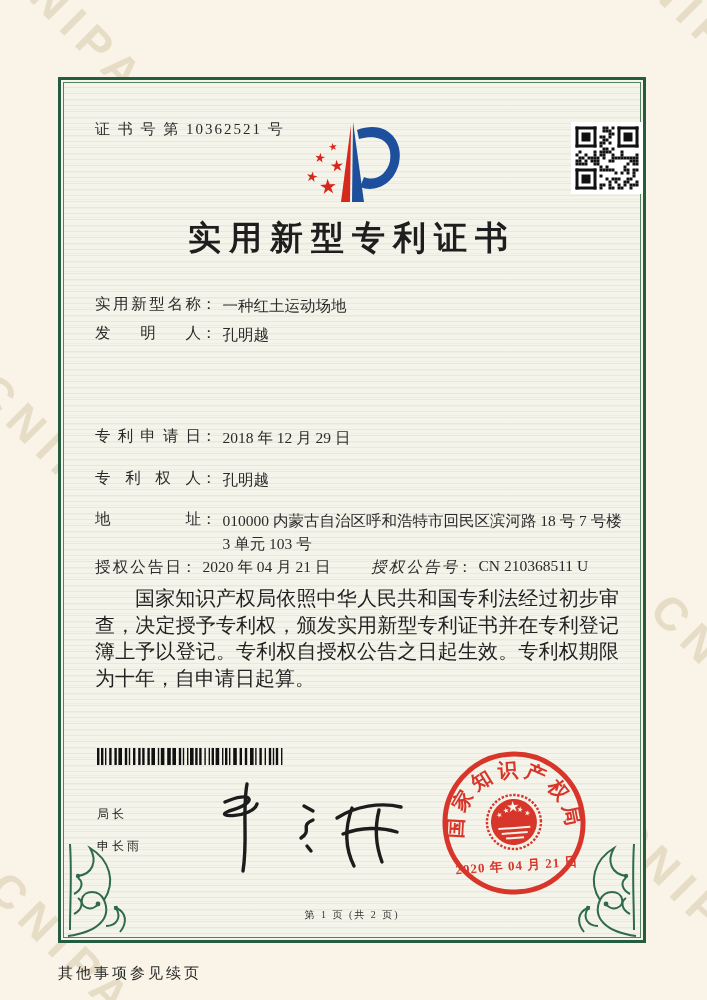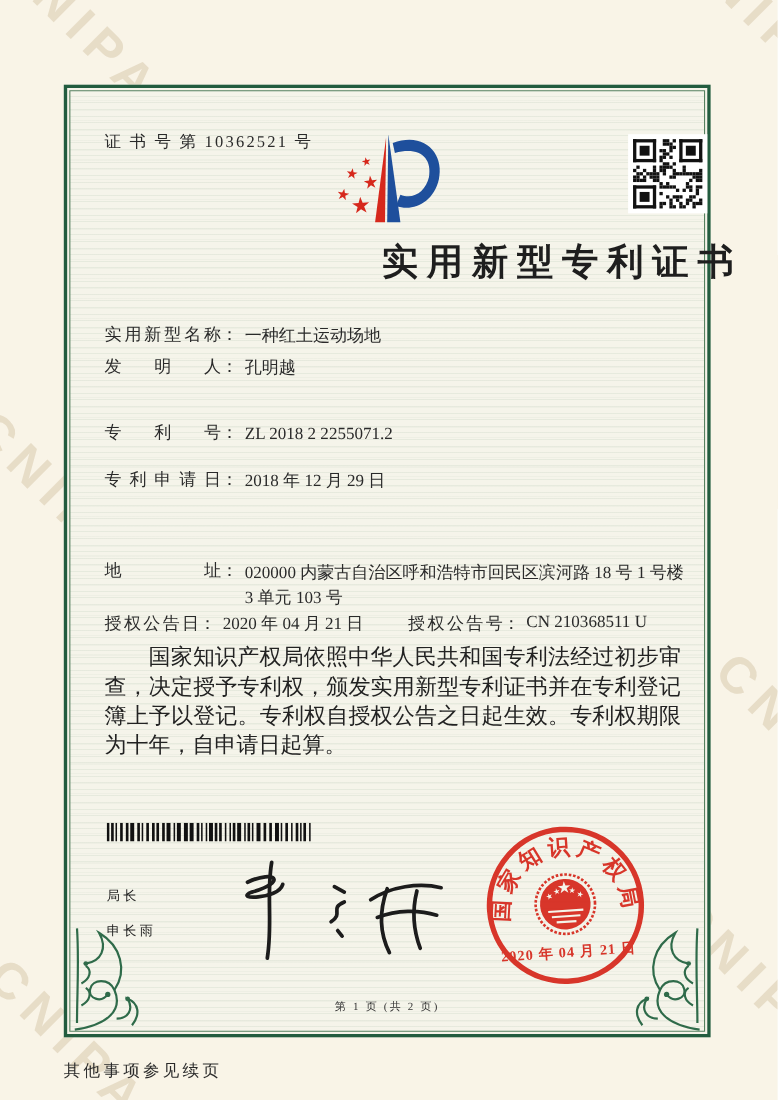--- a/index.html
+++ b/index.html
@@ -21,29 +21,29 @@
     box-shadow: inset 0 0 0 2px #f6f3e9, inset 0 0 0 3px #55815f;
     background-color:#f5f4ea;
     background-image:
       repeating-linear-gradient(0deg, rgba(147,175,150,0.15) 0 1px, rgba(0,0,0,0) 1px 6px),
       repeating-linear-gradient(0deg, rgba(0,0,0,0) 0 2px, rgba(147,175,150,0.07) 2px 3px, rgba(0,0,0,0) 3px 9px);
   }
   .cert-no{position:absolute; left:34px; top:40px; font-size:15px; letter-spacing:2px;}
   .logo{position:absolute; left:234px; top:28px;}
   .qr{position:absolute; left:510px; top:42px; background:#fff; padding:3px;}
   .doc-title{
-    position:absolute; left:0; top:136px; width:100%; text-align:right;
-    font-size:33px; font-weight:700; letter-spacing:8px; color:#1e1e1e;margin-left:32px;
+    position:absolute; left:0; top:136px; width:100%; text-align:center;
+    font-size:33px; font-weight:700; letter-spacing:8px; color:#1e1e1e;
   }
   .frow{position:absolute; left:34px; font-size:15.5px; white-space:nowrap;}
   .flabel{display:inline-block; width:106px; text-align:justify; text-align-last:justify; vertical-align:top;}
   .fcolon{display:inline-block; vertical-align:top; margin-right:6px;}
   .fval{display:inline-block; width:410px; vertical-align:top; white-space:normal; line-height:23px;}
   .grant2{position:absolute; left:276px; top:0; white-space:nowrap;}
-  .grant2 .flabel{width:86px;}
+  .grant2 .flabel{width:86px;font-style:italic;}
   .bodytext{
     position:absolute; left:34px; top:505px; width:524px;
     font-size:20px; line-height:26.5px; text-align:justify; color:#222;
   }
   .bodytext p{margin:0; text-indent:2em;}
   .barcode{position:absolute; left:36px; top:668px;}
   .signer{position:absolute; left:36px; font-size:12px; letter-spacing:3px; color:#1c1c1c;}
   .sig-svg{position:absolute; left:148px; top:698px;}
   .seal{position:absolute; left:378px; top:668px; opacity:0.93;}
   .page-info{
@@ -224,28 +224,28 @@
       </svg>
 
     <div class="doc-title">实用新型专利证书</div>
 
     <div class="frow" style="top:214px;">
       <span class="flabel">实用新型名称</span><span class="fcolon">：</span><span class="fval">一种红土运动场地</span>
     </div>
     <div class="frow" style="top:243px;">
       <span class="flabel">发明人</span><span class="fcolon">：</span><span class="fval">孔明越</span>
     </div>
-    <div class="frow" style="top:303px;">
-      <span class="flabel">专利号</span><span class="fcolon">：</span><span class="fval">ZL 2018 2 2255071.2</span>
-    </div>
     <div class="frow" style="top:346px;">
       <span class="flabel">专利申请日</span><span class="fcolon">：</span><span class="fval">2018 年 12 月 29 日</span>
     </div>
+    <div class="frow" style="top:388px;">
+      <span class="flabel">专利权人</span><span class="fcolon">：</span><span class="fval">孔明越</span>
+    </div>
     <div class="frow" style="top:429px;">
-      <span class="flabel">地址</span><span class="fcolon">：</span><span class="fval">020000  内蒙古自治区呼和浩特市回民区滨河路 18 号 1 号楼 3 单元 103 号</span>
+      <span class="flabel">地址</span><span class="fcolon">：</span><span class="fval">010000  内蒙古自治区呼和浩特市回民区滨河路 18 号 7 号楼 3 单元 103 号</span>
     </div>
     <div class="frow" style="top:477px;">
       <span class="flabel" style="width:86px;">授权公告日</span><span class="fcolon">：</span><span>2020 年 04 月 21 日</span>
       <span class="grant2">
         <span class="flabel">授权公告号</span><span class="fcolon">：</span><span>CN 210368511 U</span>
       </span>
     </div>
 
     <div class="bodytext">
       <p>国家知识产权局依照中华人民共和国专利法经过初步审查，决定授予专利权，颁发实用新型专利证书并在专利登记簿上予以登记。专利权自授权公告之日起生效。专利权期限为十年，自申请日起算。</p>

